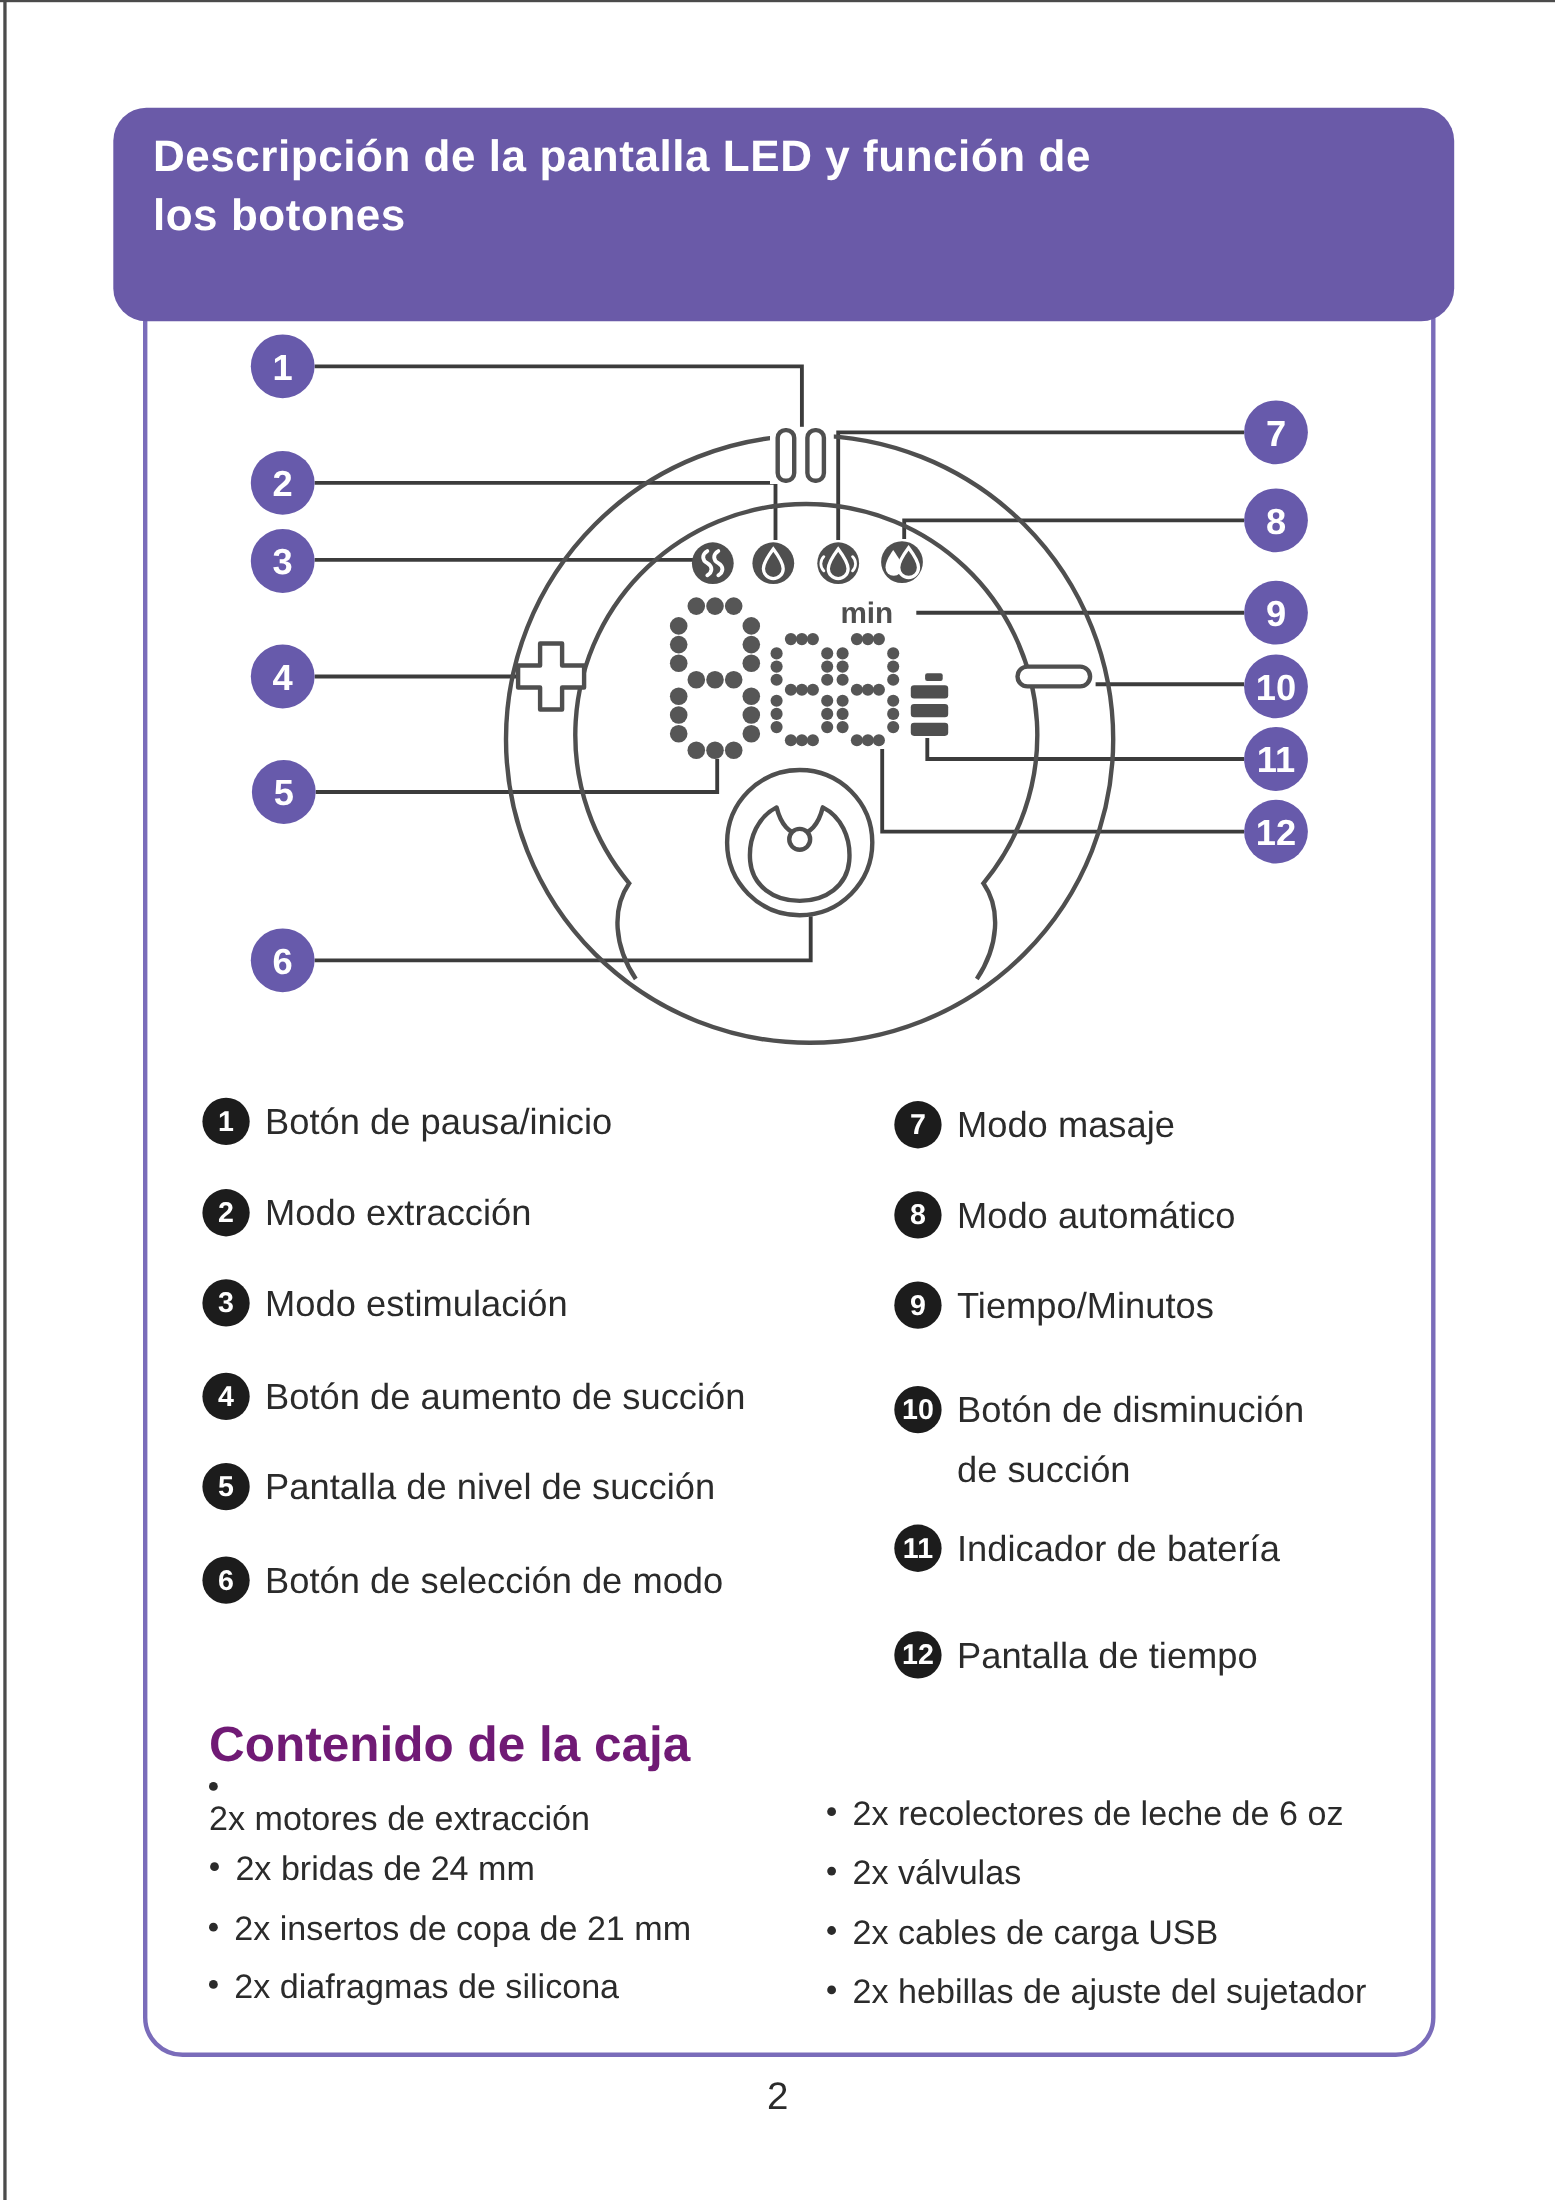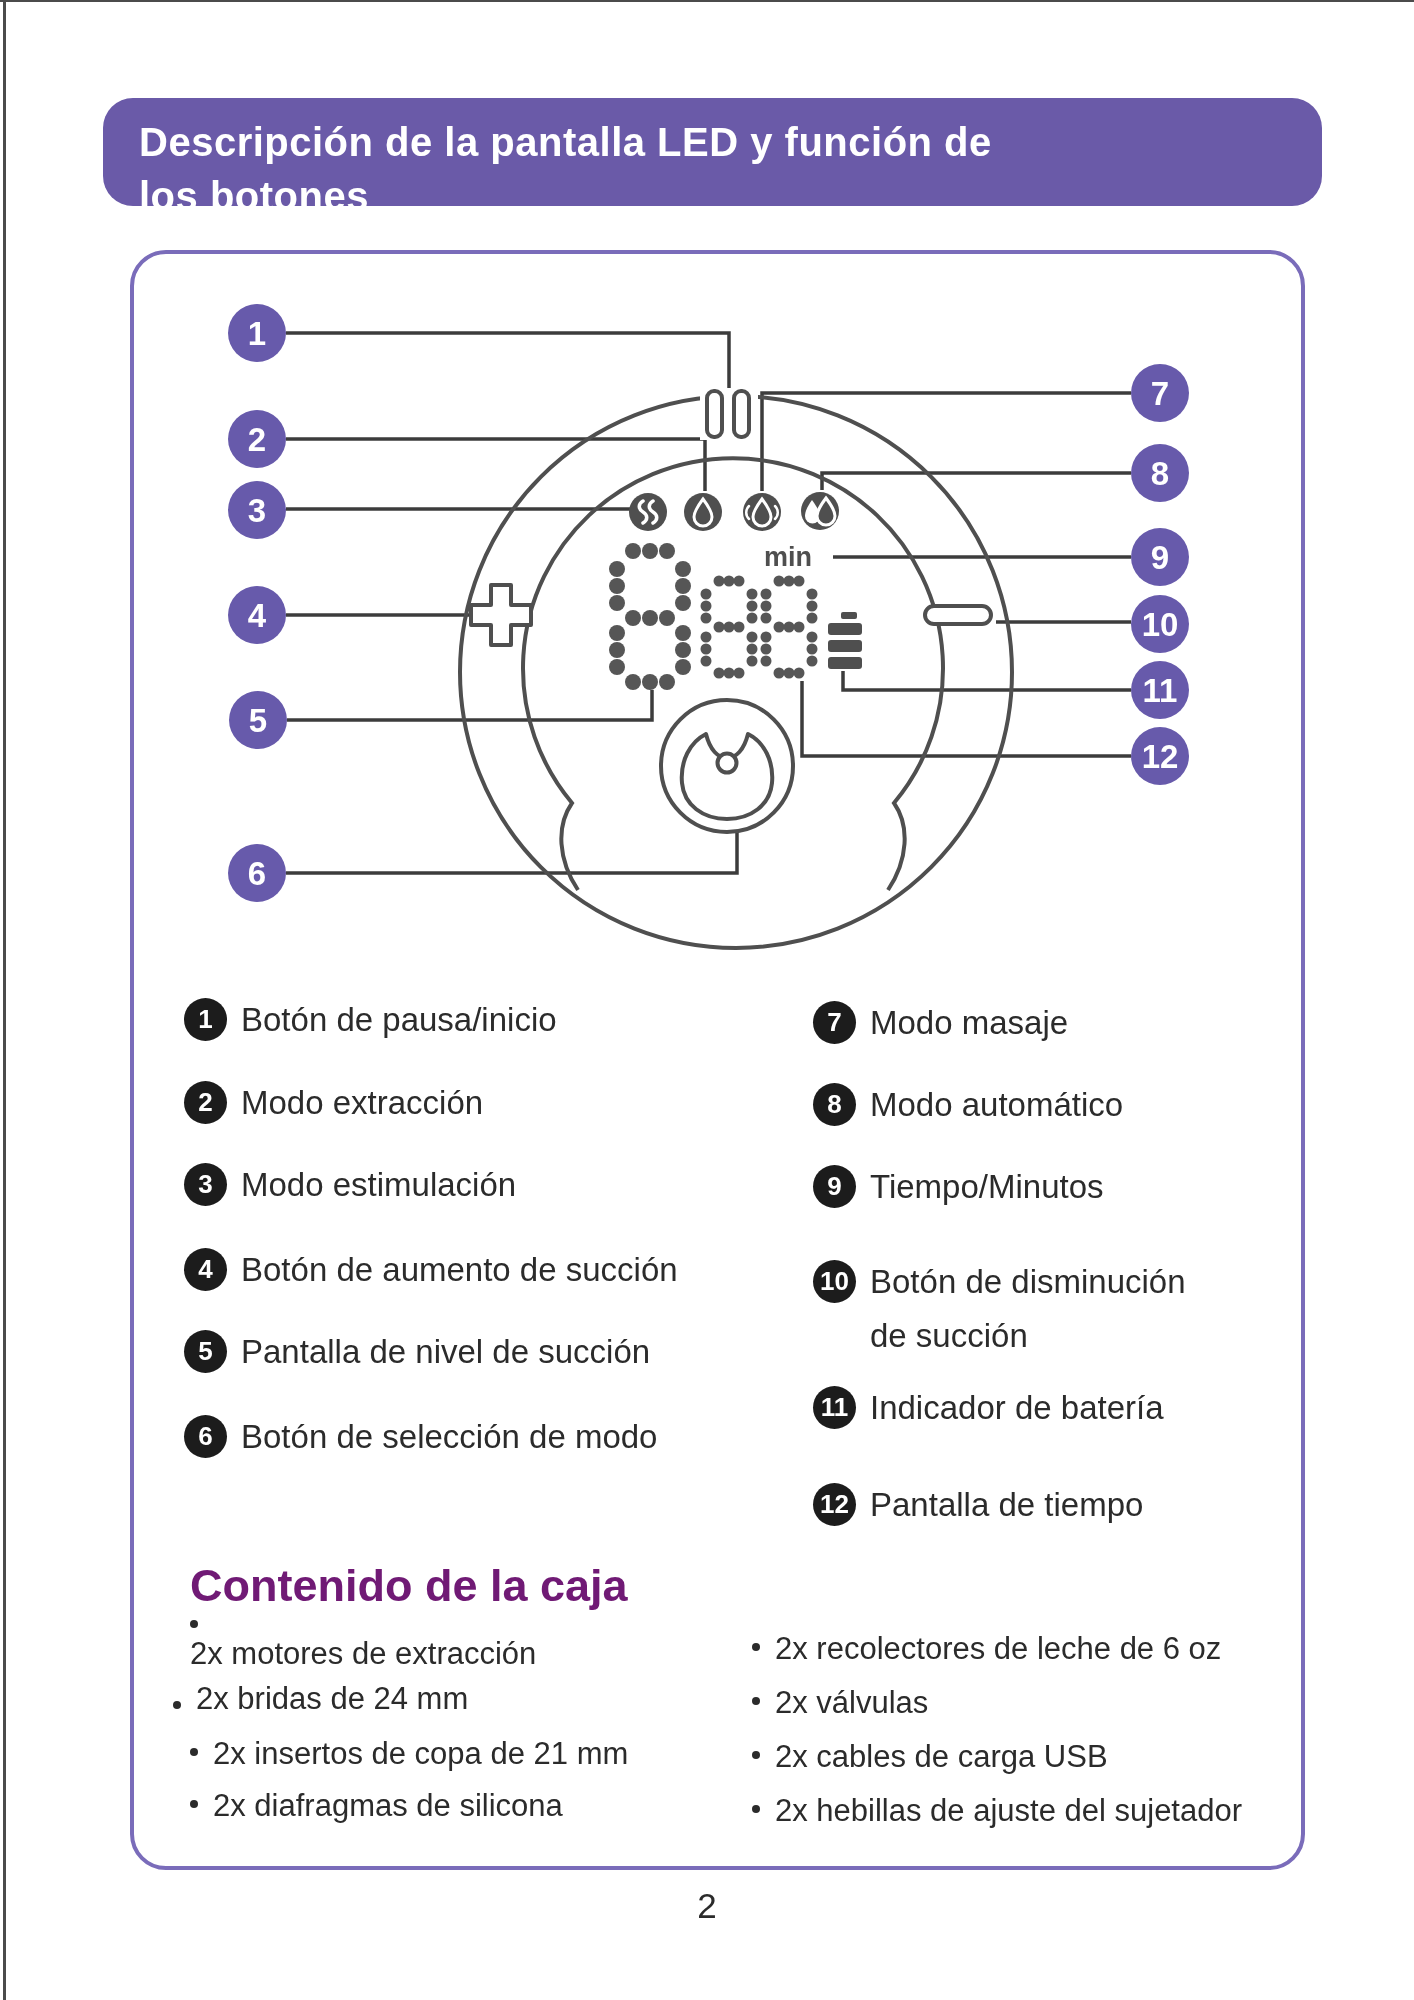--- a/index.html
+++ b/index.html
@@ -4,21 +4,21 @@
 <style>
   html,body{margin:0;padding:0;}
   body{
     width:1414px;height:2000px;position:relative;background:#ffffff;
     font-family:"Liberation Sans", sans-serif;overflow:hidden;
   }
   .page-edge-left{position:absolute;left:3px;top:0;width:3px;height:2000px;background:#4b4b4b;}
   .page-edge-top{position:absolute;left:0;top:0;width:1414px;height:2px;background:#4b4b4b;}
 
   .header-banner{
-    position:absolute;left:103px;top:98px;width:1219px;height:108px;
+    position:absolute;left:103px;top:98px;width:1219px;height:194px;
     background:#6a5aa8;border-radius:30px;box-sizing:border-box;
     padding:17px 36px;z-index:5;
   }
   .header-banner .line{
     color:#ffffff;font-size:40px;font-weight:600;line-height:54px;letter-spacing:.5px;
   }
 
   .content-box{
     position:absolute;left:130px;top:250px;width:1175px;height:1620px;
     box-sizing:border-box;border:4px solid #7a6cba;border-radius:36px;z-index:1;
@@ -301,21 +301,21 @@
   <div class="legend-num">12</div>
   <div class="legend-text"><span>Pantalla de tiempo</span></div>
 </div>
 
 <div class="contents-heading">Contenido de la caja</div>
 
 <div class="bullet-item" style="left:190px;top:1628px;flex-direction:column;">
   <span class="bullet-dot"></span>
   <span>2x motores de extracción</span>
 </div>
-<div class="bullet-item" style="left:173px;top:1681px;align-items:flex-end;">
+<div class="bullet-item" style="left:191px;top:1681px;">
   <span class="bullet-dot"></span>
   <span>2x bridas de 24 mm</span>
 </div>
 <div class="bullet-item" style="left:190px;top:1736px;">
   <span class="bullet-dot"></span>
   <span>2x insertos de copa de 21 mm</span>
 </div>
 <div class="bullet-item" style="left:190px;top:1788px;">
   <span class="bullet-dot"></span>
   <span>2x diafragmas de silicona</span>

